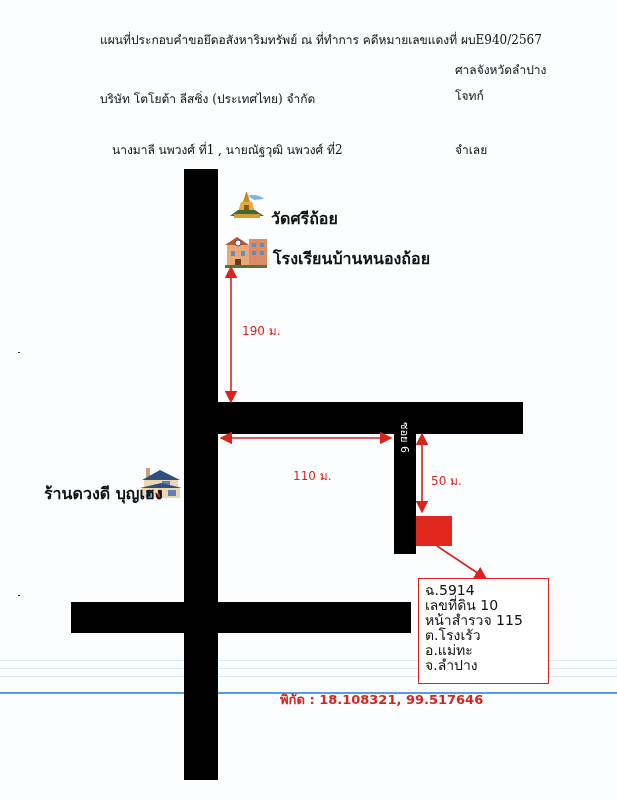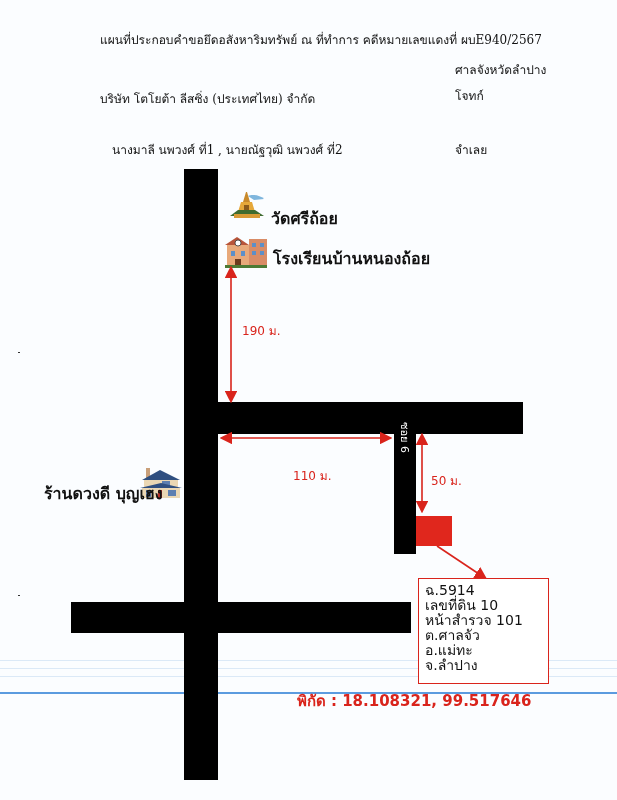--- a/index.html
+++ b/index.html
@@ -5,21 +5,21 @@
   html, body { margin:0; padding:0; }
   body { width:617px; height:800px; position:relative; overflow:hidden; background:#fbfdff; font-family:"DejaVu Serif", serif; }
   .abs { position:absolute; }
   .hdr { font-family:"DejaVu Serif", serif; font-size:12px; color:#111; white-space:nowrap; }
   .road { position:absolute; background:#000; }
   .lbl { font-family:"DejaVu Sans", sans-serif; font-size:16px; color:#111; white-space:nowrap; font-weight:bold; }
   .dist { font-family:"DejaVu Sans", sans-serif; font-size:12px; color:#d9241c; white-space:nowrap; }
   .soi { font-family:"DejaVu Sans", sans-serif; font-size:11px; color:#fff; transform:rotate(90deg); transform-origin:left top; white-space:nowrap; }
   .info { position:absolute; left:418px; top:578px; width:131px; height:106px; border:1.5px solid #d9241c; background:#fff; padding:4px 6px; box-sizing:border-box; }
   .info div { font-family:"DejaVu Sans", sans-serif; font-size:14px; line-height:15px; color:#111; white-space:nowrap; }
-  .coord { font-family:"DejaVu Sans", sans-serif; font-size:15px; font-weight:bold; color:#d9241c; white-space:nowrap;margin-left:17px; }
+  .coord { font-family:"DejaVu Sans", sans-serif; font-size:13px; font-weight:bold; color:#d9241c; white-space:nowrap; }
   .scanline { position:absolute; left:0; width:617px; height:2px; background:#5b9bdf; }
   .faint { position:absolute; left:0; width:617px; height:1px; background:#dbe9f7; }
 </style>
 </head>
 <body>
 
 <div class="faint" style="top:660px;"></div>
 <div class="faint" style="top:668px;"></div>
 <div class="faint" style="top:676px;"></div>
 <div class="scanline" style="top:692px;"></div>
@@ -90,22 +90,22 @@
 </svg>
 <div class="abs dist" style="left:242px; top:321px;text-align:right;">190 ม.</div>
 <div class="abs dist" style="left:293px; top:444px;margin-top:22px;">110 ม.</div>
 <div class="abs dist" style="left:431px; top:471px;">50 ม.</div>
 
 <div class="abs" style="left:416px; top:516px; width:36px; height:30px; background:#e0271d;"></div>
 
 <div class="info">
   <div>ฉ.5914</div>
   <div>เลขที่ดิน 10</div>
-  <div>หน้าสำรวจ 101</div>
-  <div>ต.ศาลจัว</div>
+  <div>หน้าสำรวจ 115</div>
+  <div>ต.โรงเรัว</div>
   <div>อ.แม่ทะ</div>
   <div>จ.ลำปาง</div>
 </div>
 
 <div class="abs coord" style="left:280px; top:689px;">พิกัด : 18.108321, 99.517646</div>
 
 <div class="abs" style="left:18px; top:352px; width:2px; height:1px; background:#333;"></div>
 <div class="abs" style="left:18px; top:595px; width:2px; height:1px; background:#333;"></div>
 
 </body></html>

